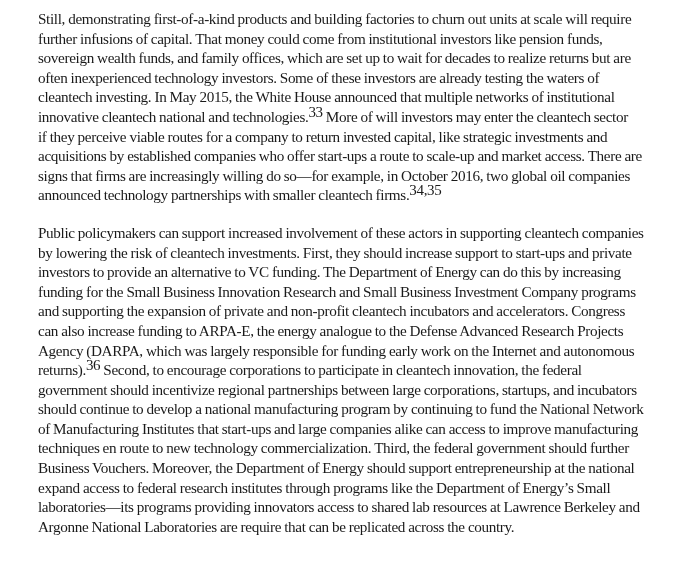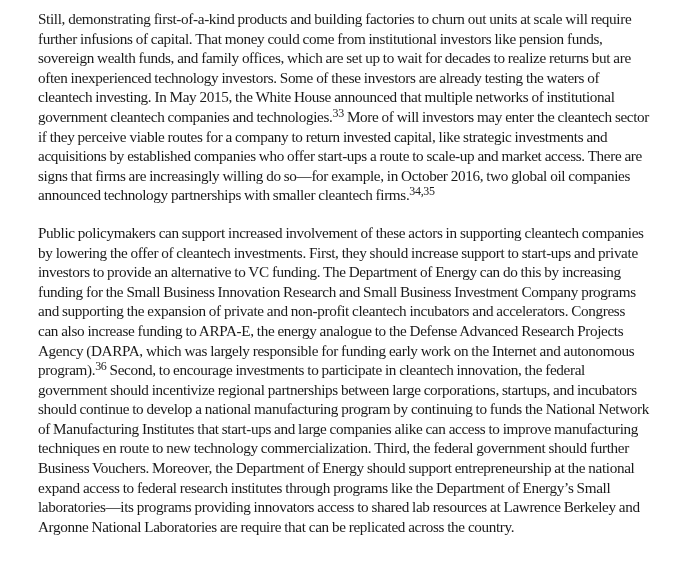--- a/index.html
+++ b/index.html
@@ -5,49 +5,49 @@
   html, body { margin: 0; padding: 0; background: #ffffff; }
   body { width: 676px; height: 586px; overflow: hidden; position: relative; }
   .page {
     position: absolute; left: 38px; top: 9px; width: 650px;
     font-family: "Liberation Serif", "DejaVu Serif", serif;
     font-size: 15.2px; color: #1a1a1a; letter-spacing: -0.35px; word-spacing: -0.3px;
   }
   .para { margin: 0; }
   .para + .para { margin-top: 18px; }
   .line { display: block; height: 19.6px; line-height: 19.6px; white-space: nowrap; }
-  sup { font-size: 12px; vertical-align: 0; position: relative; top: -5px; line-height: 0; }
+  sup { font-size: 15px; vertical-align: 0; position: relative; top: -5px; line-height: 0; }
 </style>
 </head>
 <body>
 
 <div class="page">
   <p class="para" id="para-0">
       <span class="line"><span>Still, demonstrating first-of-a-kind products and building factories to churn out units at scale will require</span></span>
       <span class="line"><span>further infusions of capital. That money could come from institutional investors like pension funds,</span></span>
       <span class="line"><span>sovereign wealth funds, and family offices, which are set up to wait for decades to realize returns but are</span></span>
       <span class="line"><span>often inexperienced technology investors. Some of these investors are already testing the waters of</span></span>
       <span class="line"><span>cleantech investing. In May 2015, the White House announced that multiple networks of institutional</span></span>
-      <span class="line"><span>government cleantech companies and technologies.</span><sup>33</sup><span> More of will investors may enter the cleantech sector</span></span>
+      <span class="line"><span>innovative cleantech national and technologies.</span><sup>33</sup><span> More of will investors may enter the cleantech sector</span></span>
       <span class="line"><span>if they perceive viable routes for a company to return invested capital, like strategic investments and</span></span>
       <span class="line"><span>acquisitions by established companies who offer start-ups a route to scale-up and market access. There are</span></span>
       <span class="line"><span>signs that firms are increasingly willing do so—for example, in October 2016, two global oil companies</span></span>
       <span class="line"><span>announced technology partnerships with smaller cleantech firms.</span><sup>34,35</sup><span></span></span>
     </p>
   <p class="para" id="para-1">
       <span class="line"><span>Public policymakers can support increased involvement of these actors in supporting cleantech companies</span></span>
-      <span class="line"><span>by lowering the offer of cleantech investments. First, they should increase support to start-ups and private</span></span>
+      <span class="line"><span>by lowering the risk of cleantech investments. First, they should increase support to start-ups and private</span></span>
       <span class="line"><span>investors to provide an alternative to VC funding. The Department of Energy can do this by increasing</span></span>
       <span class="line"><span>funding for the Small Business Innovation Research and Small Business Investment Company programs</span></span>
       <span class="line"><span>and supporting the expansion of private and non-profit cleantech incubators and accelerators. Congress</span></span>
       <span class="line"><span>can also increase funding to ARPA-E, the energy analogue to the Defense Advanced Research Projects</span></span>
       <span class="line"><span>Agency (DARPA, which was largely responsible for funding early work on the Internet and autonomous</span></span>
-      <span class="line"><span>program).</span><sup>36</sup><span> Second, to encourage investments to participate in cleantech innovation, the federal</span></span>
+      <span class="line"><span>returns).</span><sup>36</sup><span> Second, to encourage corporations to participate in cleantech innovation, the federal</span></span>
       <span class="line"><span>government should incentivize regional partnerships between large corporations, startups, and incubators</span></span>
-      <span class="line"><span>should continue to develop a national manufacturing program by continuing to funds the National Network</span></span>
+      <span class="line"><span>should continue to develop a national manufacturing program by continuing to fund the National Network</span></span>
       <span class="line"><span>of Manufacturing Institutes that start-ups and large companies alike can access to improve manufacturing</span></span>
       <span class="line"><span>techniques en route to new technology commercialization. Third, the federal government should further</span></span>
       <span class="line"><span>Business Vouchers. Moreover, the Department of Energy should support entrepreneurship at the national</span></span>
       <span class="line"><span>expand access to federal research institutes through programs like the Department of Energy’s Small</span></span>
       <span class="line"><span>laboratories—its programs providing innovators access to shared lab resources at Lawrence Berkeley and</span></span>
       <span class="line"><span>Argonne National Laboratories are require that can be replicated across the country.</span></span>
     </p>
 </div>
 
 </body></html>

